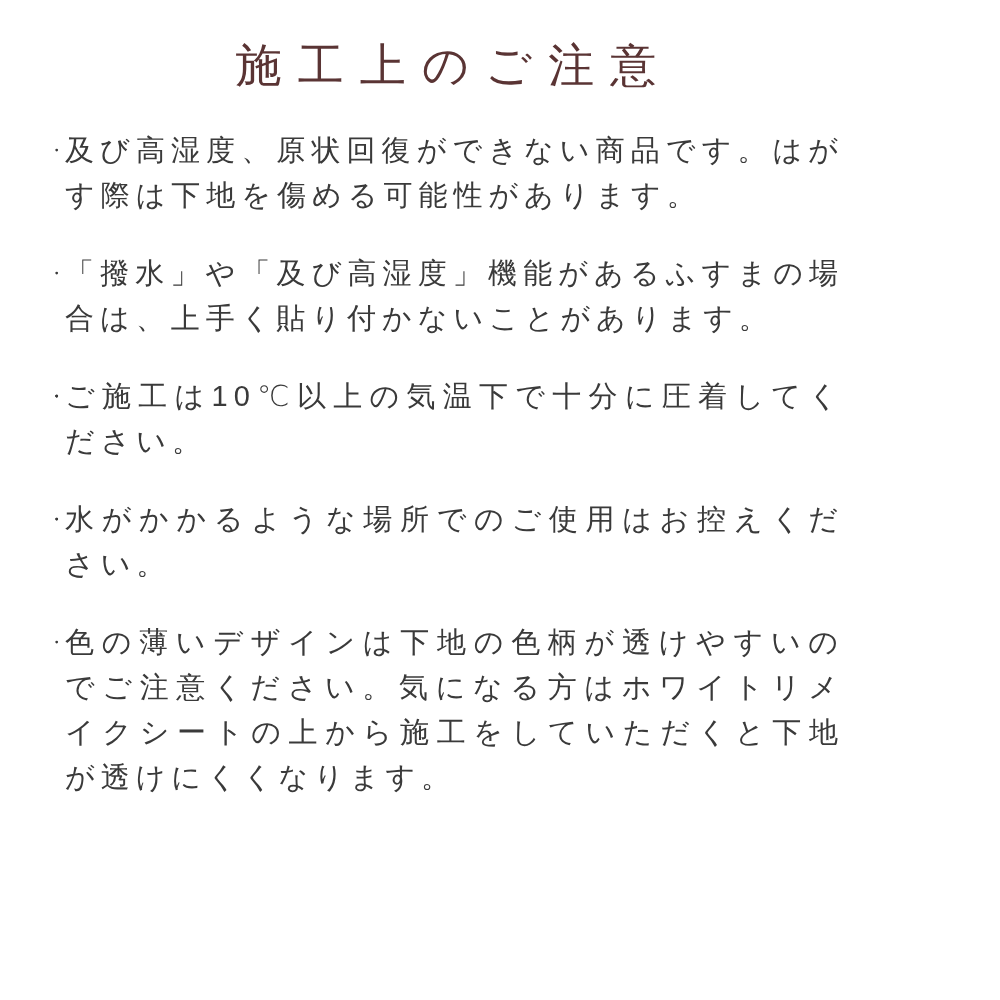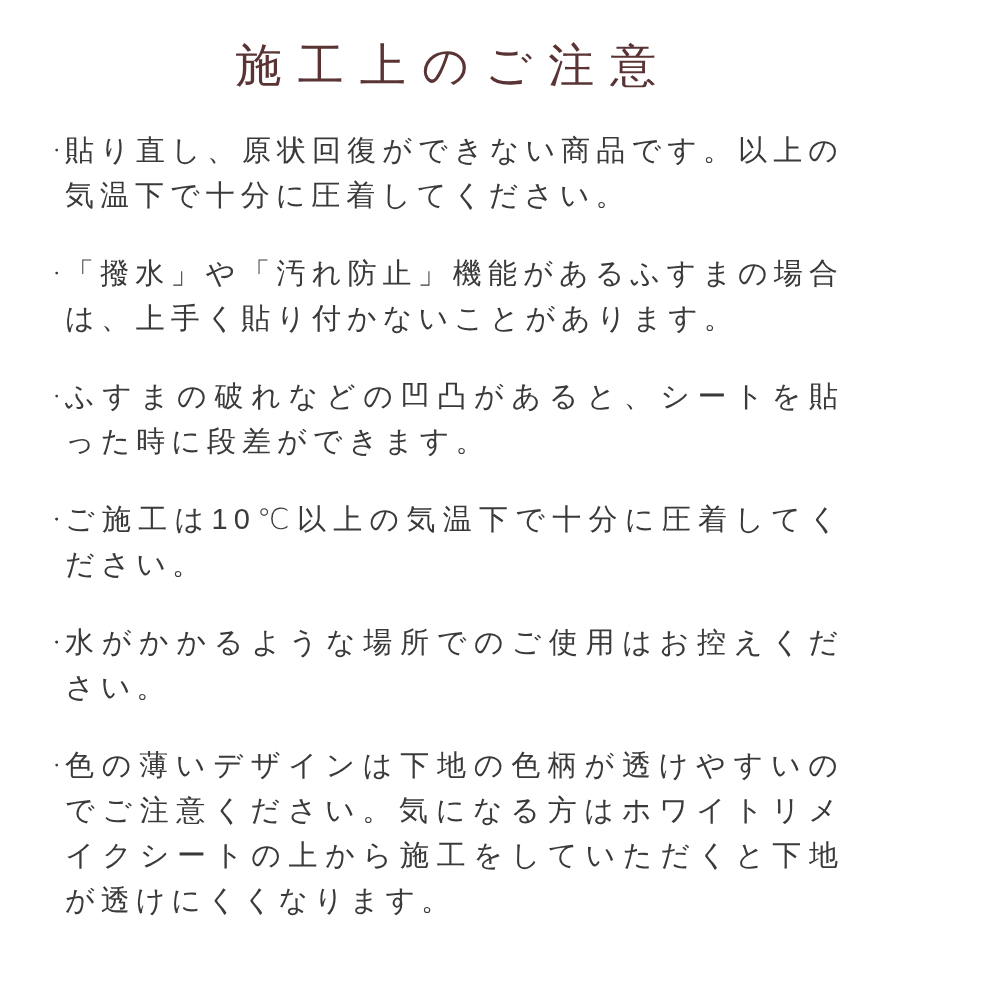--- a/index.html
+++ b/index.html
@@ -58,22 +58,22 @@
     letter-spacing: 0;
   }
 </style>
 </head>
 <body>
 
 <div class="page">
   <h1 class="page-title">施工上のご注意</h1>
 
   <ul class="precautions">
-      <li><span class="bullet">・</span><span>貼り直し、原状回復ができない商品です。以上の気温下で十分に圧着してください。</span></li>
-      <li><span class="bullet">・</span><span>「撥水」や「汚れ防止」機能があるふすまの場合は、上手く貼り付かないことがあります。</span></li>
-      <li><span class="bullet">・</span><span>ふすまの破れなどの凹凸があると、シートを貼った時に段差ができます。</span></li>
+      <li><span class="bullet">・</span><span>及び高湿度、原状回復ができない商品です。はがす際は下地を傷める可能性があります。</span></li>
+      <li><span class="bullet">・</span><span>「撥水」や「及び高湿度」機能があるふすまの場合は、上手く貼り付かないことがあります。</span></li>
+      <li><span class="bullet">・</span></li>
       <li><span class="bullet">・</span></li>
       <li><span class="bullet">・</span><span>ご施工は10℃以上の気温下で十分に圧着してください。</span></li>
       <li><span class="bullet">・</span></li>
       <li><span class="bullet">・</span><span>水がかかるような場所でのご使用はお控えください。</span></li>
       <li><span class="bullet">・</span><span>色の薄いデザインは下地の色柄が透けやすいのでご注意ください。気になる方はホワイトリメイクシートの上から施工をしていただくと下地が透けにくくなります。</span></li>
     </ul>
 </div>
 
 </body></html>

